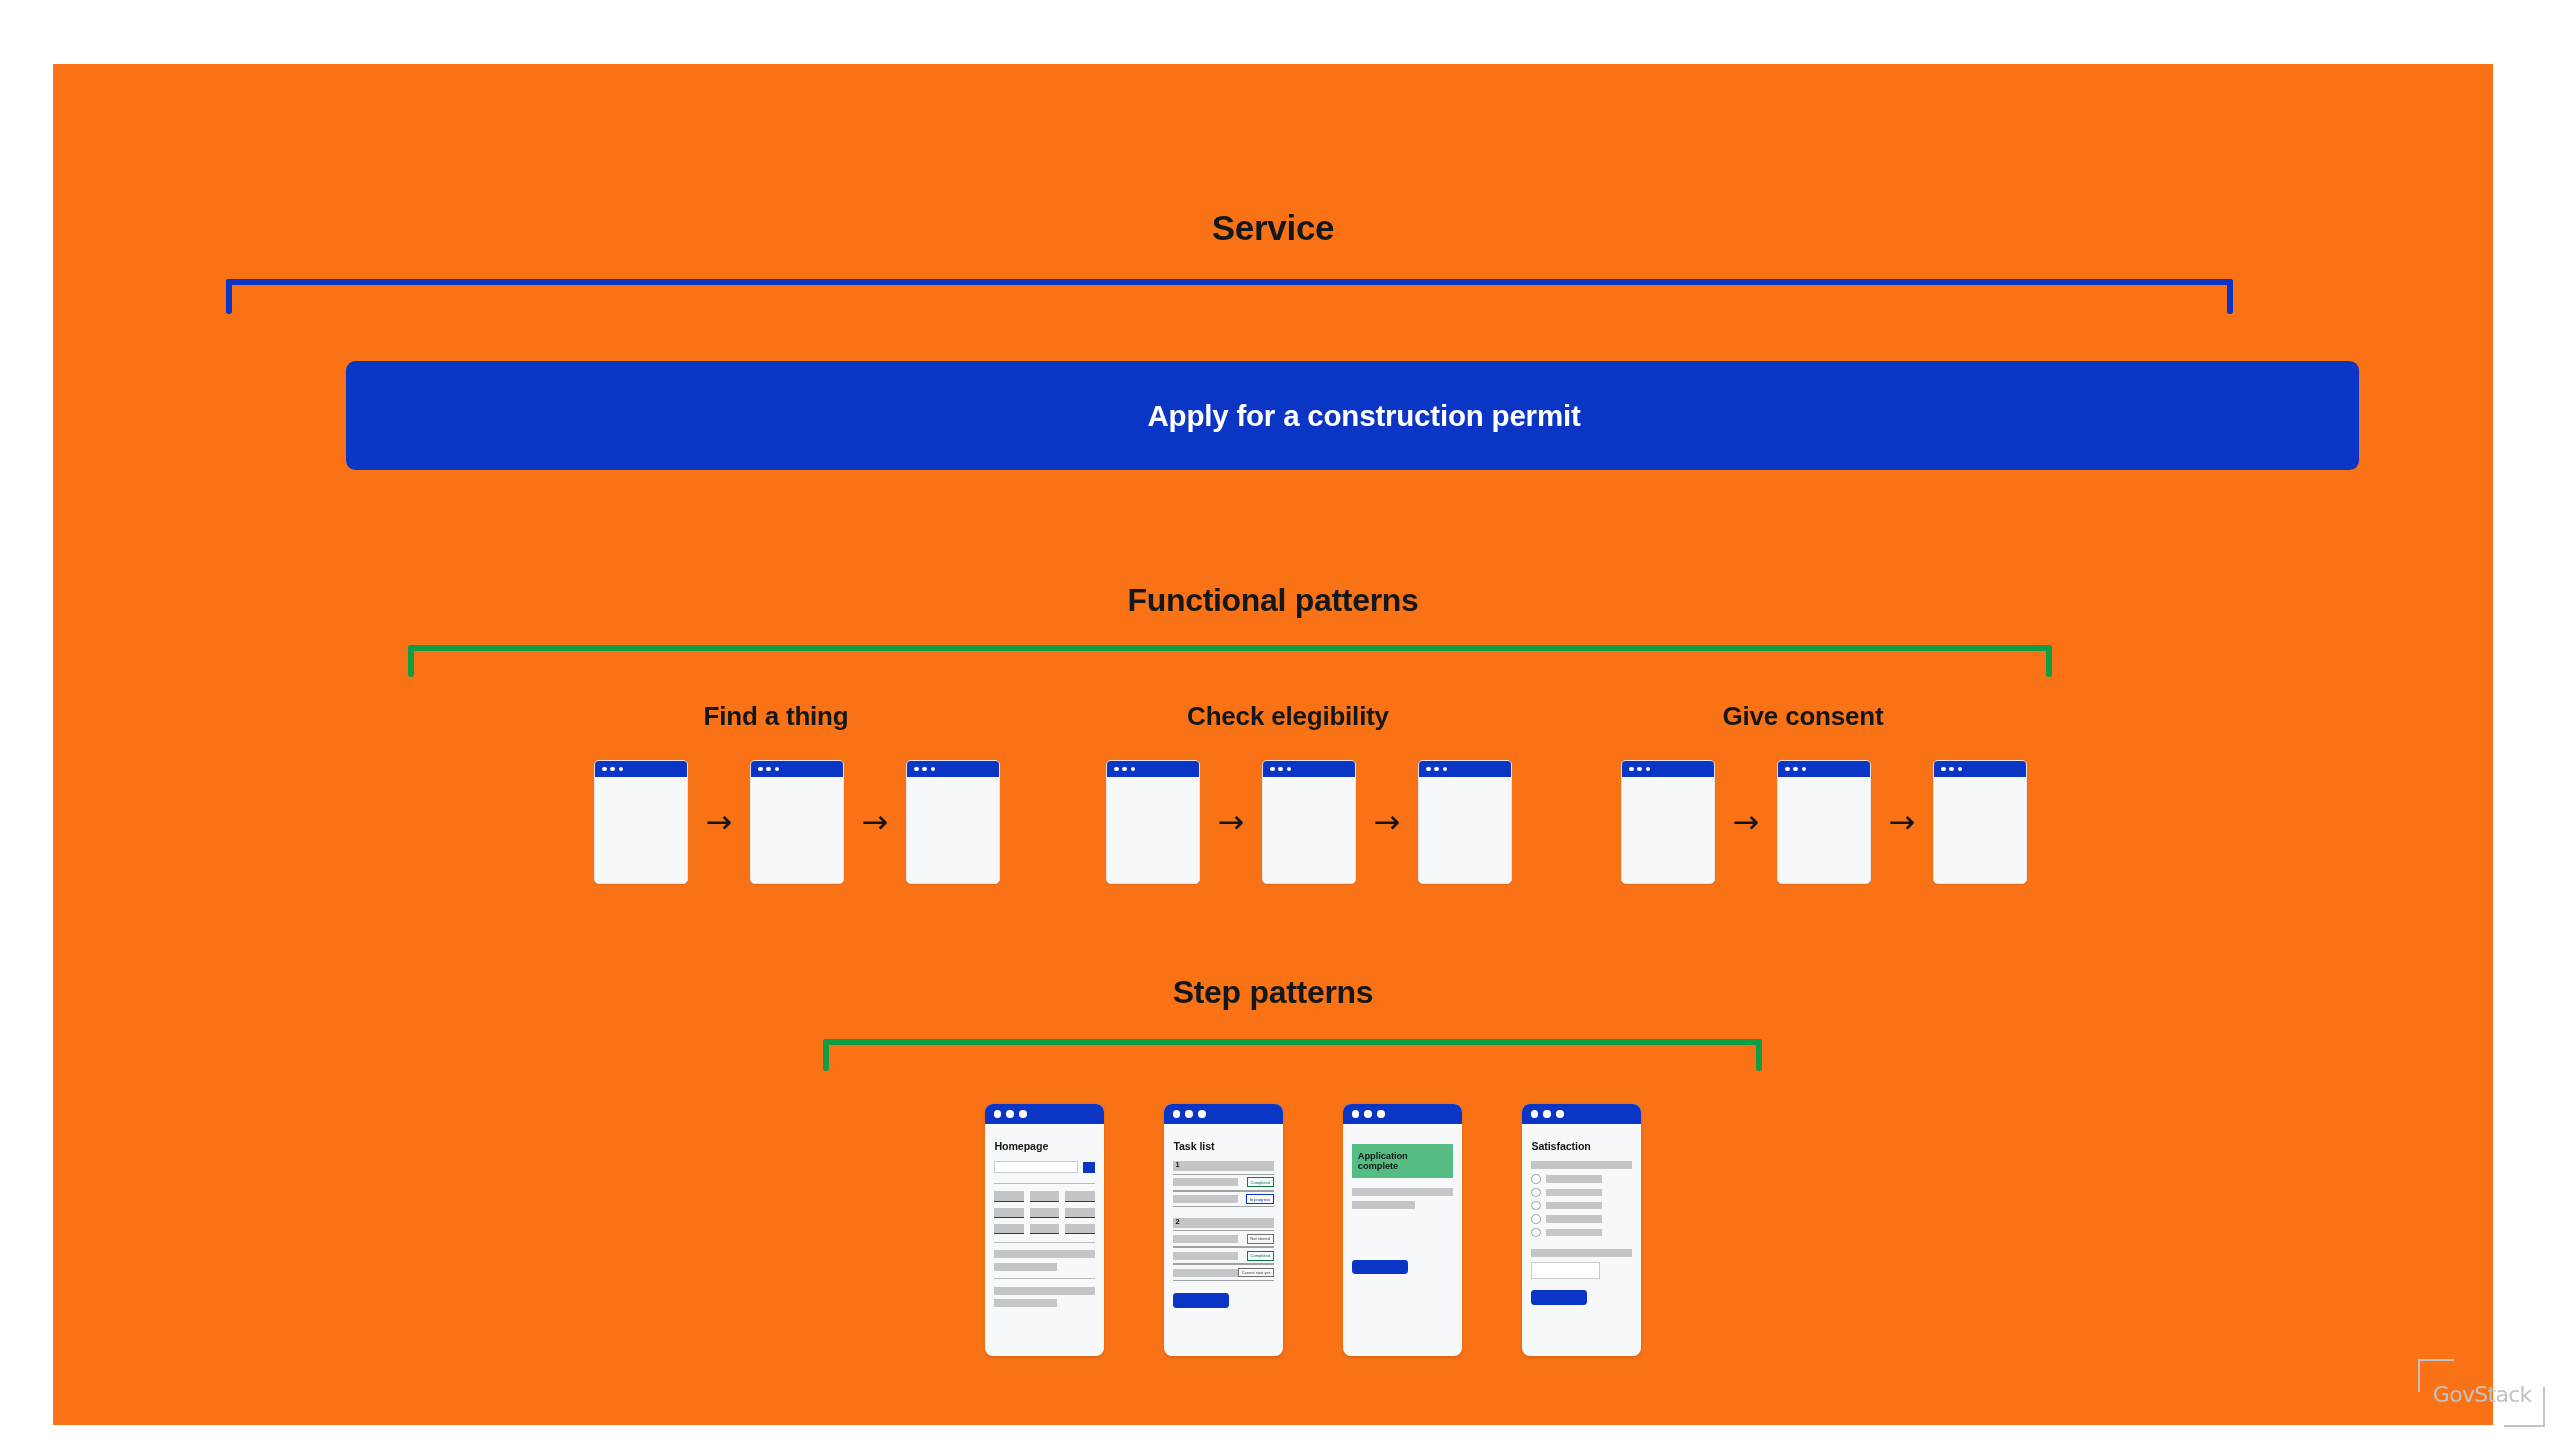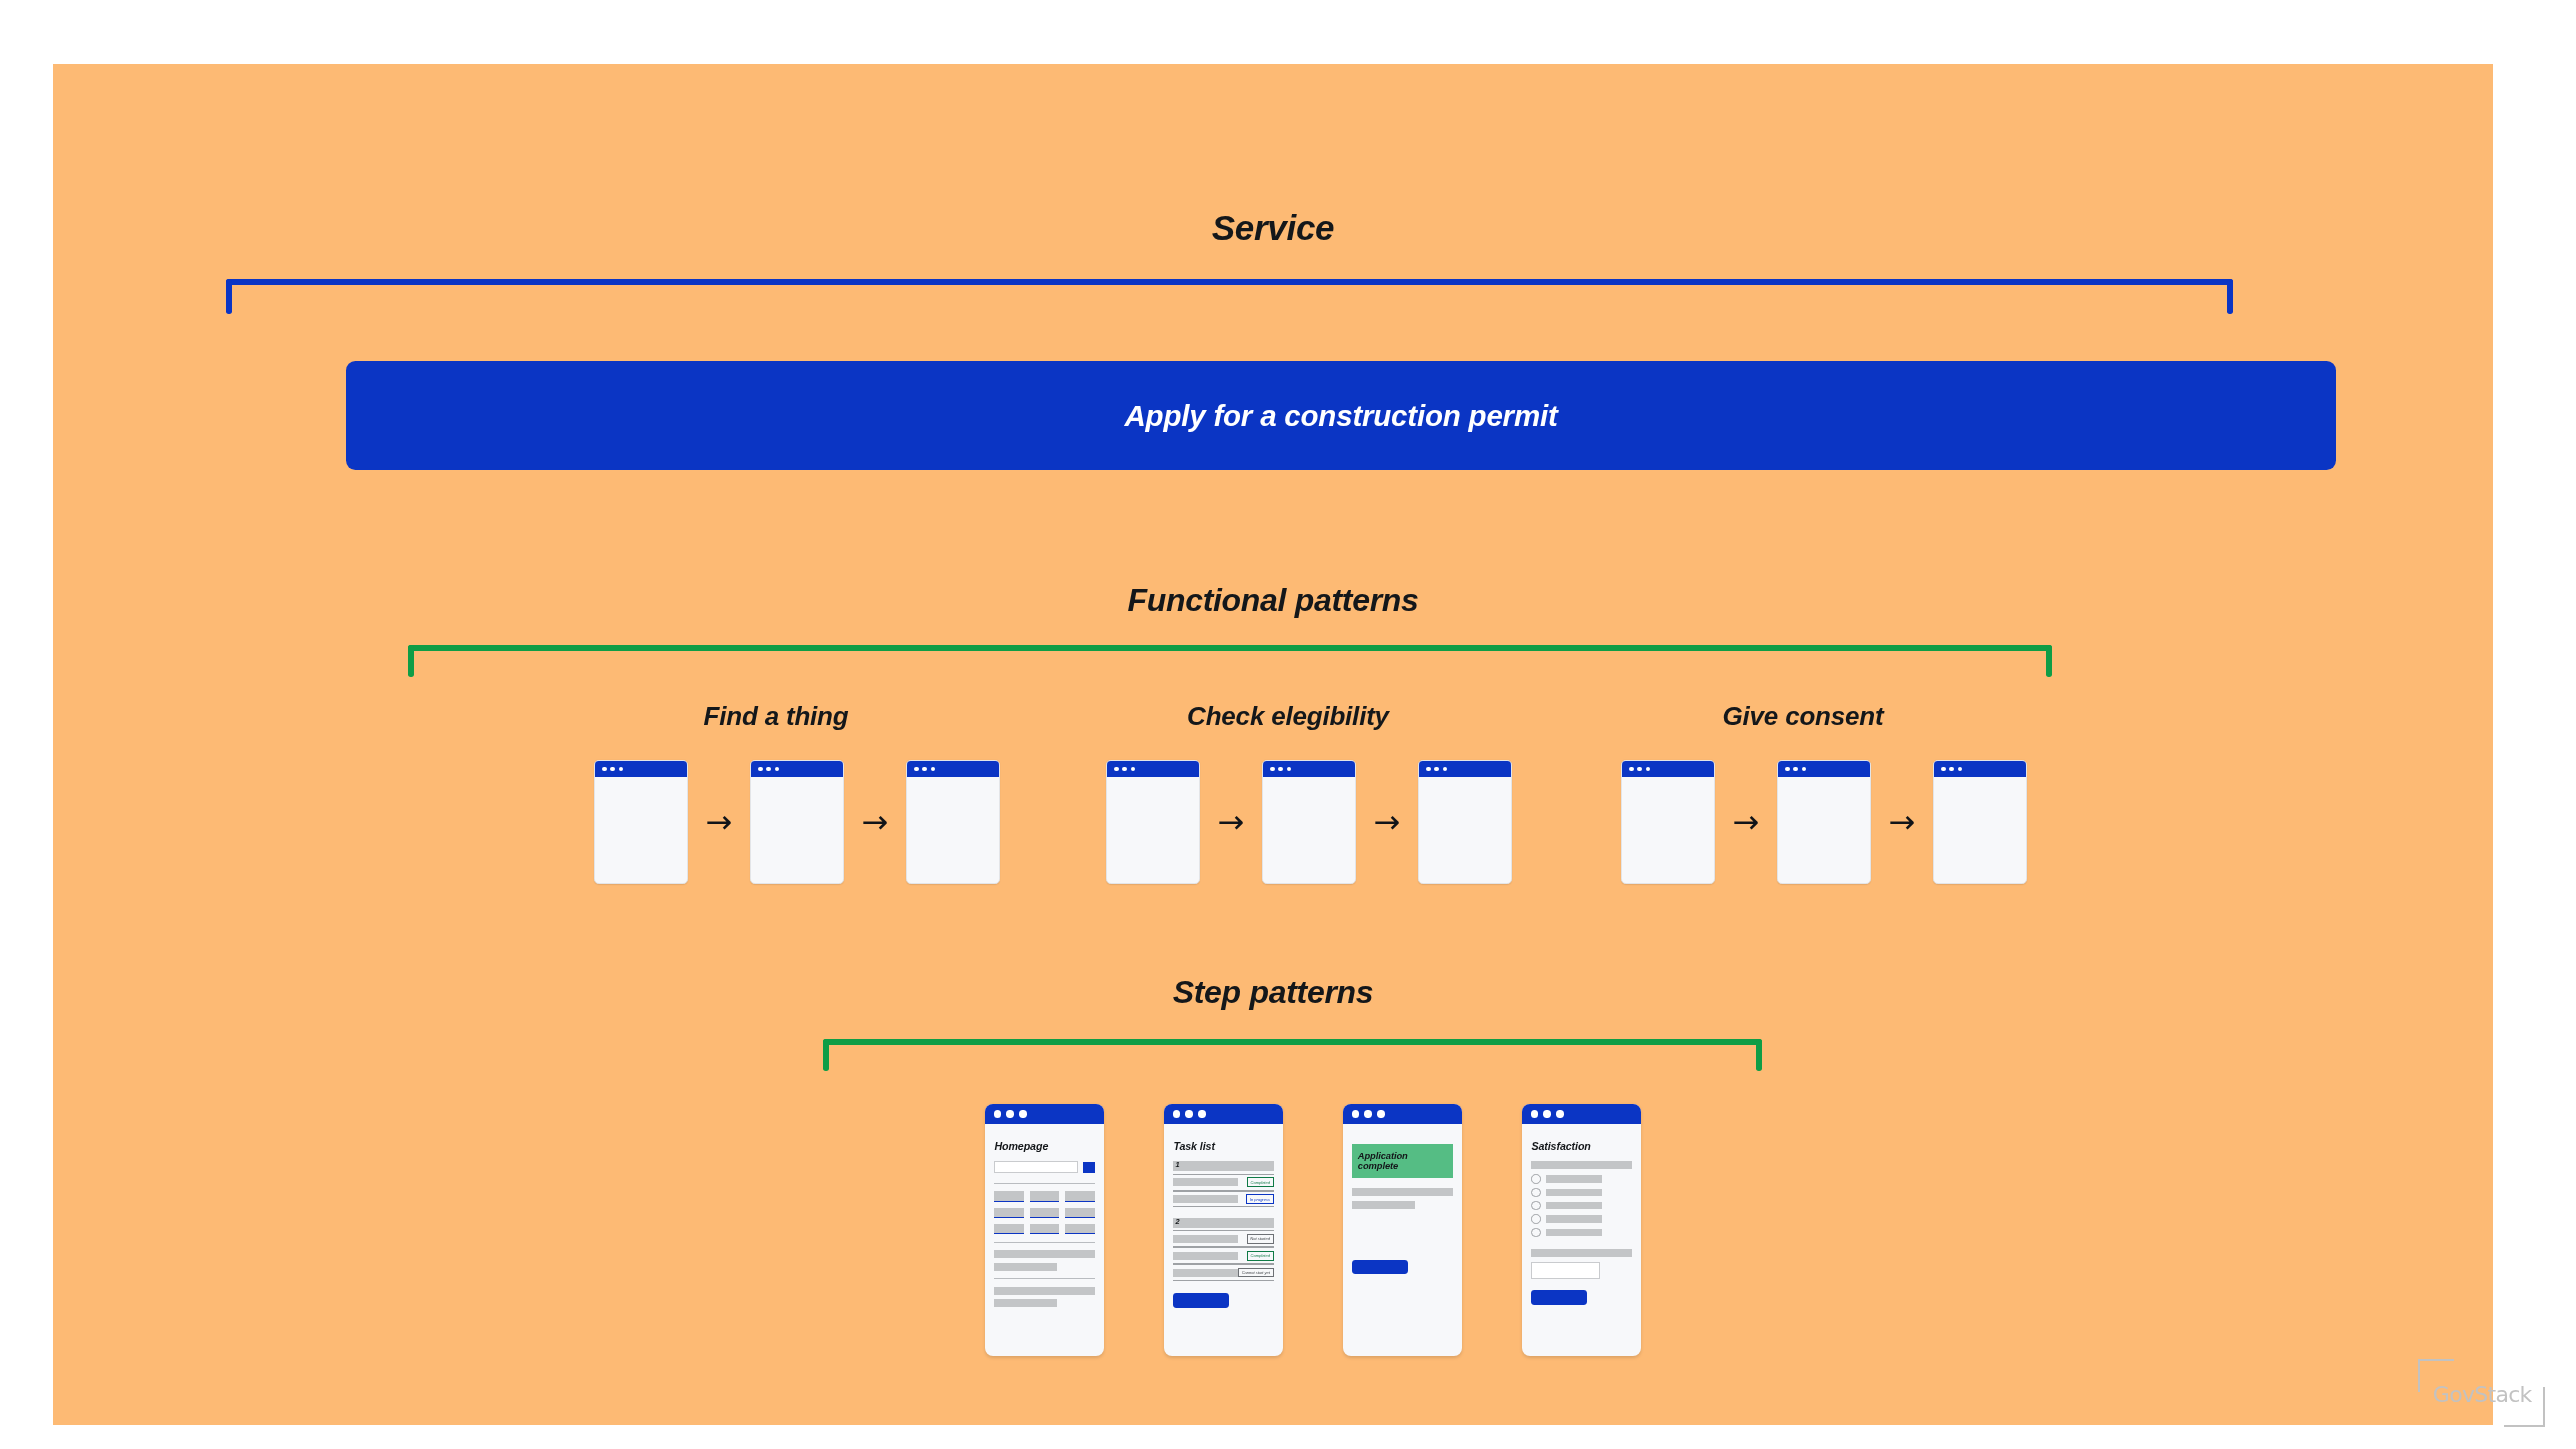--- a/index.html
+++ b/index.html
@@ -1,35 +1,35 @@
 <!DOCTYPE html>
 <html style="font-size:10.7px"><head>
 <meta charset="utf-8">
 <style>
   html,body{margin:0;padding:0;background:#ffffff;}
   body{width:2576px;height:1449px;overflow:hidden;font-family:"Liberation Sans",sans-serif;}
 
-  #canvas{position:absolute;left:53px;top:64px;width:2440px;height:1361px;background:#fdba74;font-style:italic;}
+  #canvas{position:absolute;left:53px;top:64px;width:2440px;height:1361px;background:#f97316;}
 
   
   .sec-title{
     position:absolute;text-align:center;font-weight:bold;color:#14171a;
     letter-spacing:-0.3px;white-space:nowrap;
   }
   .bracket{position:absolute;}
   .bracket .bar{position:absolute;left:0;top:0;height:6px;width:100%;border-radius:2.7px;}
   .bracket .tick{position:absolute;top:0;width:6px;height:100%;border-radius:2.7px;}
   .bracket .tick.l{left:0;}
   .bracket .tick.r{right:0;}
 
   
   #service-bar{
     position:absolute;left:293px;top:297px;width:1990px;height:109px;
     background:#0b35c4;border-radius:9.4px;
-    display:flex;align-items:center;justify-content:center;
+    display:flex;align-items:center;justify-content:center;padding-left:23px;
   }
   #service-bar .label{color:#ffffff;font-size:29.5px;font-weight:bold;letter-spacing:-0.2px;}
 
   
   .fgroup{position:absolute;top:637px;}
   .fgroup .fg-title{
     position:absolute;top:0;left:50%;transform:translateX(-50%);
     font-size:26px;font-weight:bold;color:#14171a;white-space:nowrap;letter-spacing:-0.2px;
   }
   .fg-row{position:absolute;top:59px;left:0;display:flex;align-items:center;}

